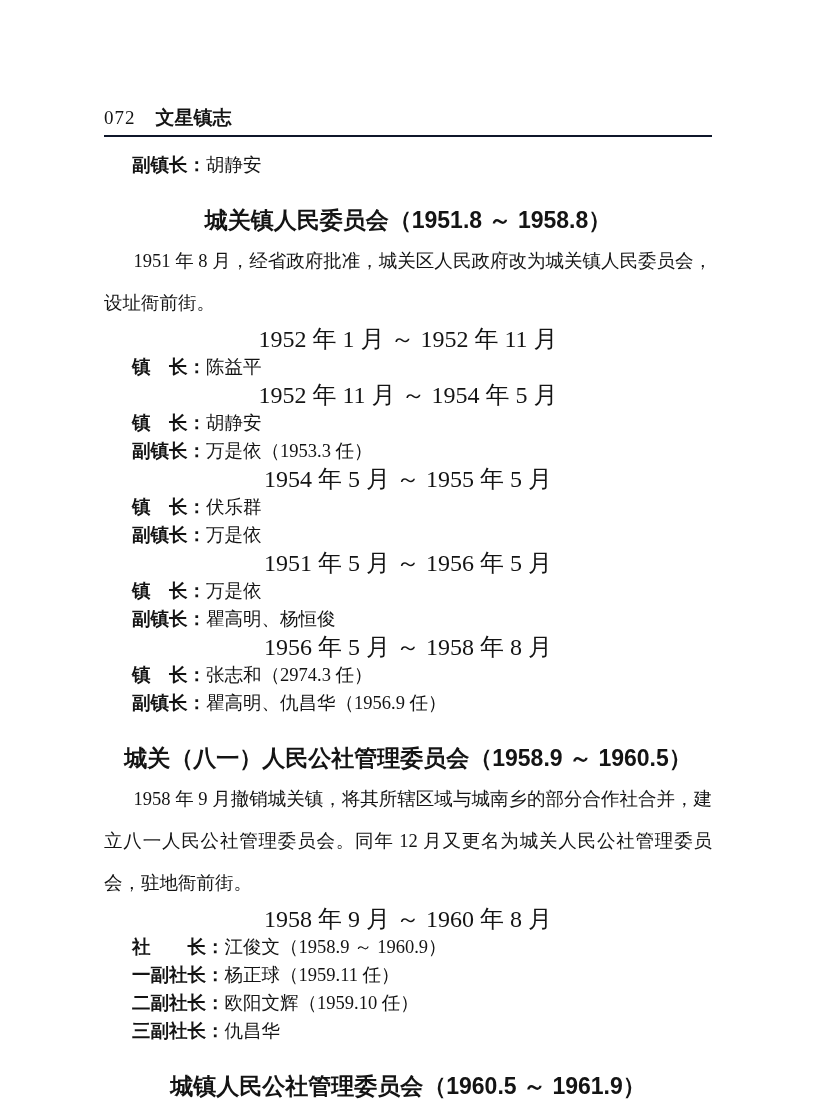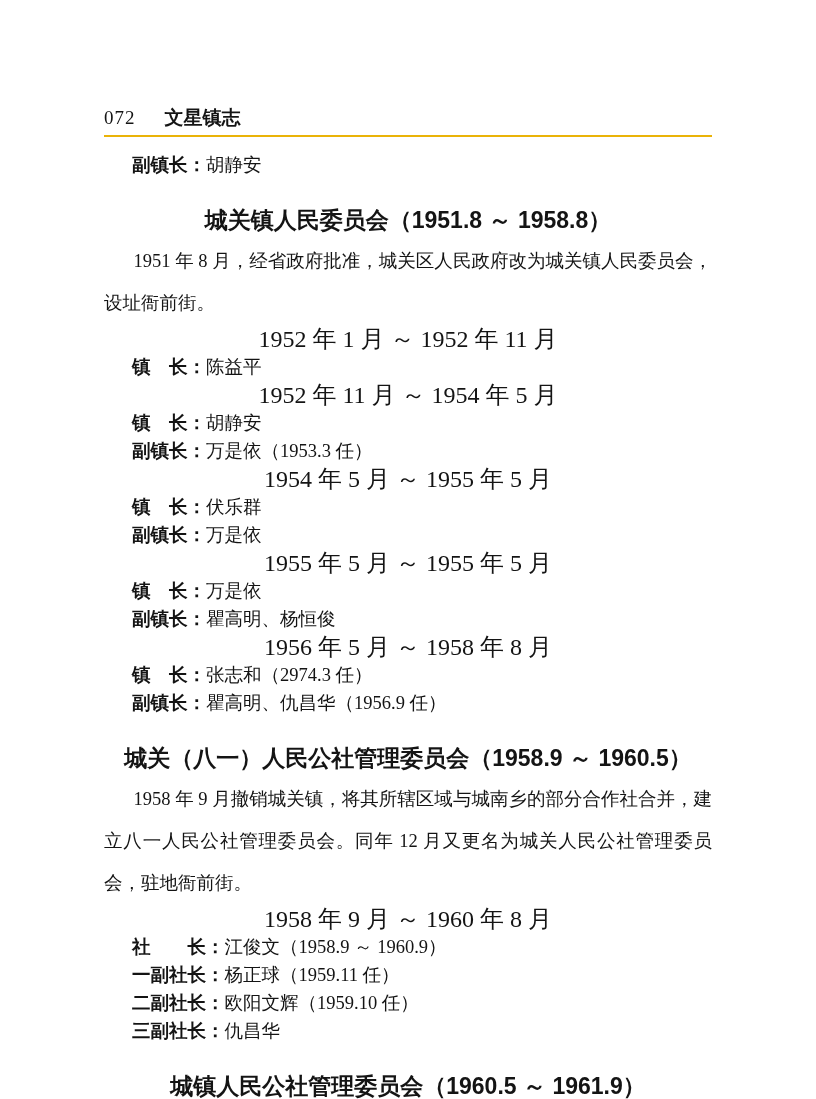--- a/index.html
+++ b/index.html
@@ -13,24 +13,24 @@
   .page {
     width: 816px; height: 1099px;
     background: #ffffff;
     padding: 106px 104px 40px 104px;
     overflow: hidden;
   }
   
   .running-header {
     display: flex;
     align-items: baseline;
-    gap: 29px;
+    gap: 20px;
     font-size: 19px;
     line-height: 24px;
-    border-bottom: 2px solid #eab308;
+    border-bottom: 2px solid #0f172a;
     padding-bottom: 5px;
   }
   .page-number {
     font-family: "Liberation Serif", serif;
     letter-spacing: 1px;
   }
   .book-title {
     font-family: "Liberation Sans", sans-serif;
     font-weight: 700;
   }
@@ -94,21 +94,21 @@
         <h2 class="section-title">城关镇人民委员会（1951.8 ～ 1958.8）</h2>
         <p class="section-paragraph">1951 年 8 月，经省政府批准，城关区人民政府改为城关镇人民委员会，设址衙前街。</p>
         <div class="period-line">1952 年 1 月 ～ 1952 年 11 月</div>
         <div class="official-line"><span class="official-label">镇　长：</span><span class="official-name">陈益平</span></div>
         <div class="period-line">1952 年 11 月 ～ 1954 年 5 月</div>
         <div class="official-line"><span class="official-label">镇　长：</span><span class="official-name">胡静安</span></div>
         <div class="official-line"><span class="official-label">副镇长：</span><span class="official-name">万是依（1953.3 任）</span></div>
         <div class="period-line">1954 年 5 月 ～ 1955 年 5 月</div>
         <div class="official-line"><span class="official-label">镇　长：</span><span class="official-name">伏乐群</span></div>
         <div class="official-line"><span class="official-label">副镇长：</span><span class="official-name">万是依</span></div>
-        <div class="period-line">1955 年 5 月 ～ 1955 年 5 月</div>
+        <div class="period-line">1951 年 5 月 ～ 1956 年 5 月</div>
         <div class="official-line"><span class="official-label">镇　长：</span><span class="official-name">万是依</span></div>
         <div class="official-line"><span class="official-label">副镇长：</span><span class="official-name">瞿高明、杨恒俊</span></div>
         <div class="period-line">1956 年 5 月 ～ 1958 年 8 月</div>
         <div class="official-line"><span class="official-label">镇　长：</span><span class="official-name">张志和（2974.3 任）</span></div>
         <div class="official-line"><span class="official-label">副镇长：</span><span class="official-name">瞿高明、仇昌华（1956.9 任）</span></div>
       </section>
       <section class="section">
         <h2 class="section-title">城关（八一）人民公社管理委员会（1958.9 ～ 1960.5）</h2>
         <p class="section-paragraph">1958 年 9 月撤销城关镇，将其所辖区域与城南乡的部分合作社合并，建立八一人民公社管理委员会。同年 12 月又更名为城关人民公社管理委员会，驻地衙前街。</p>
         <div class="period-line">1958 年 9 月 ～ 1960 年 8 月</div>

